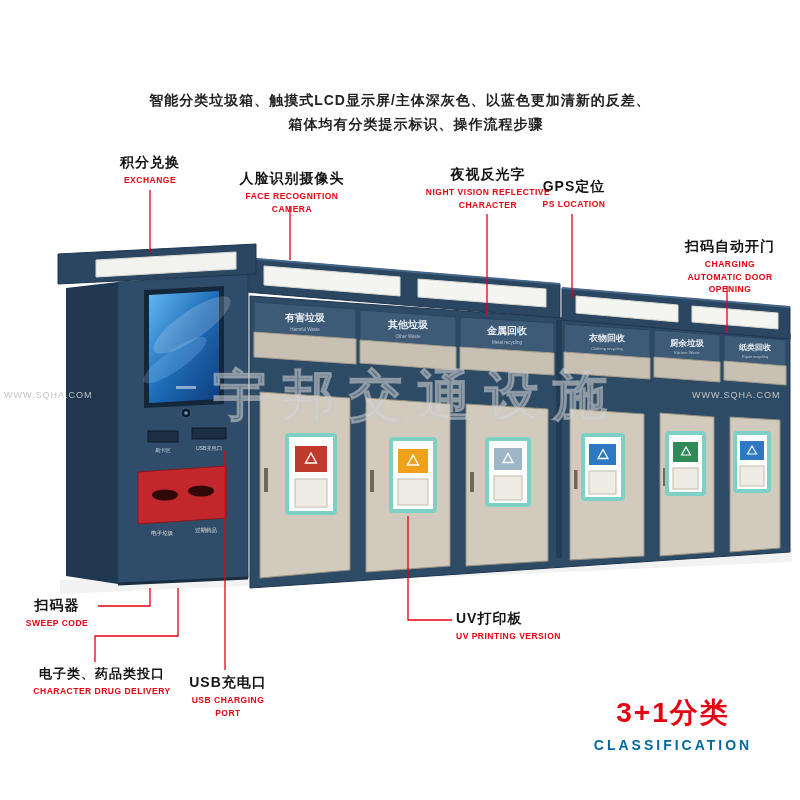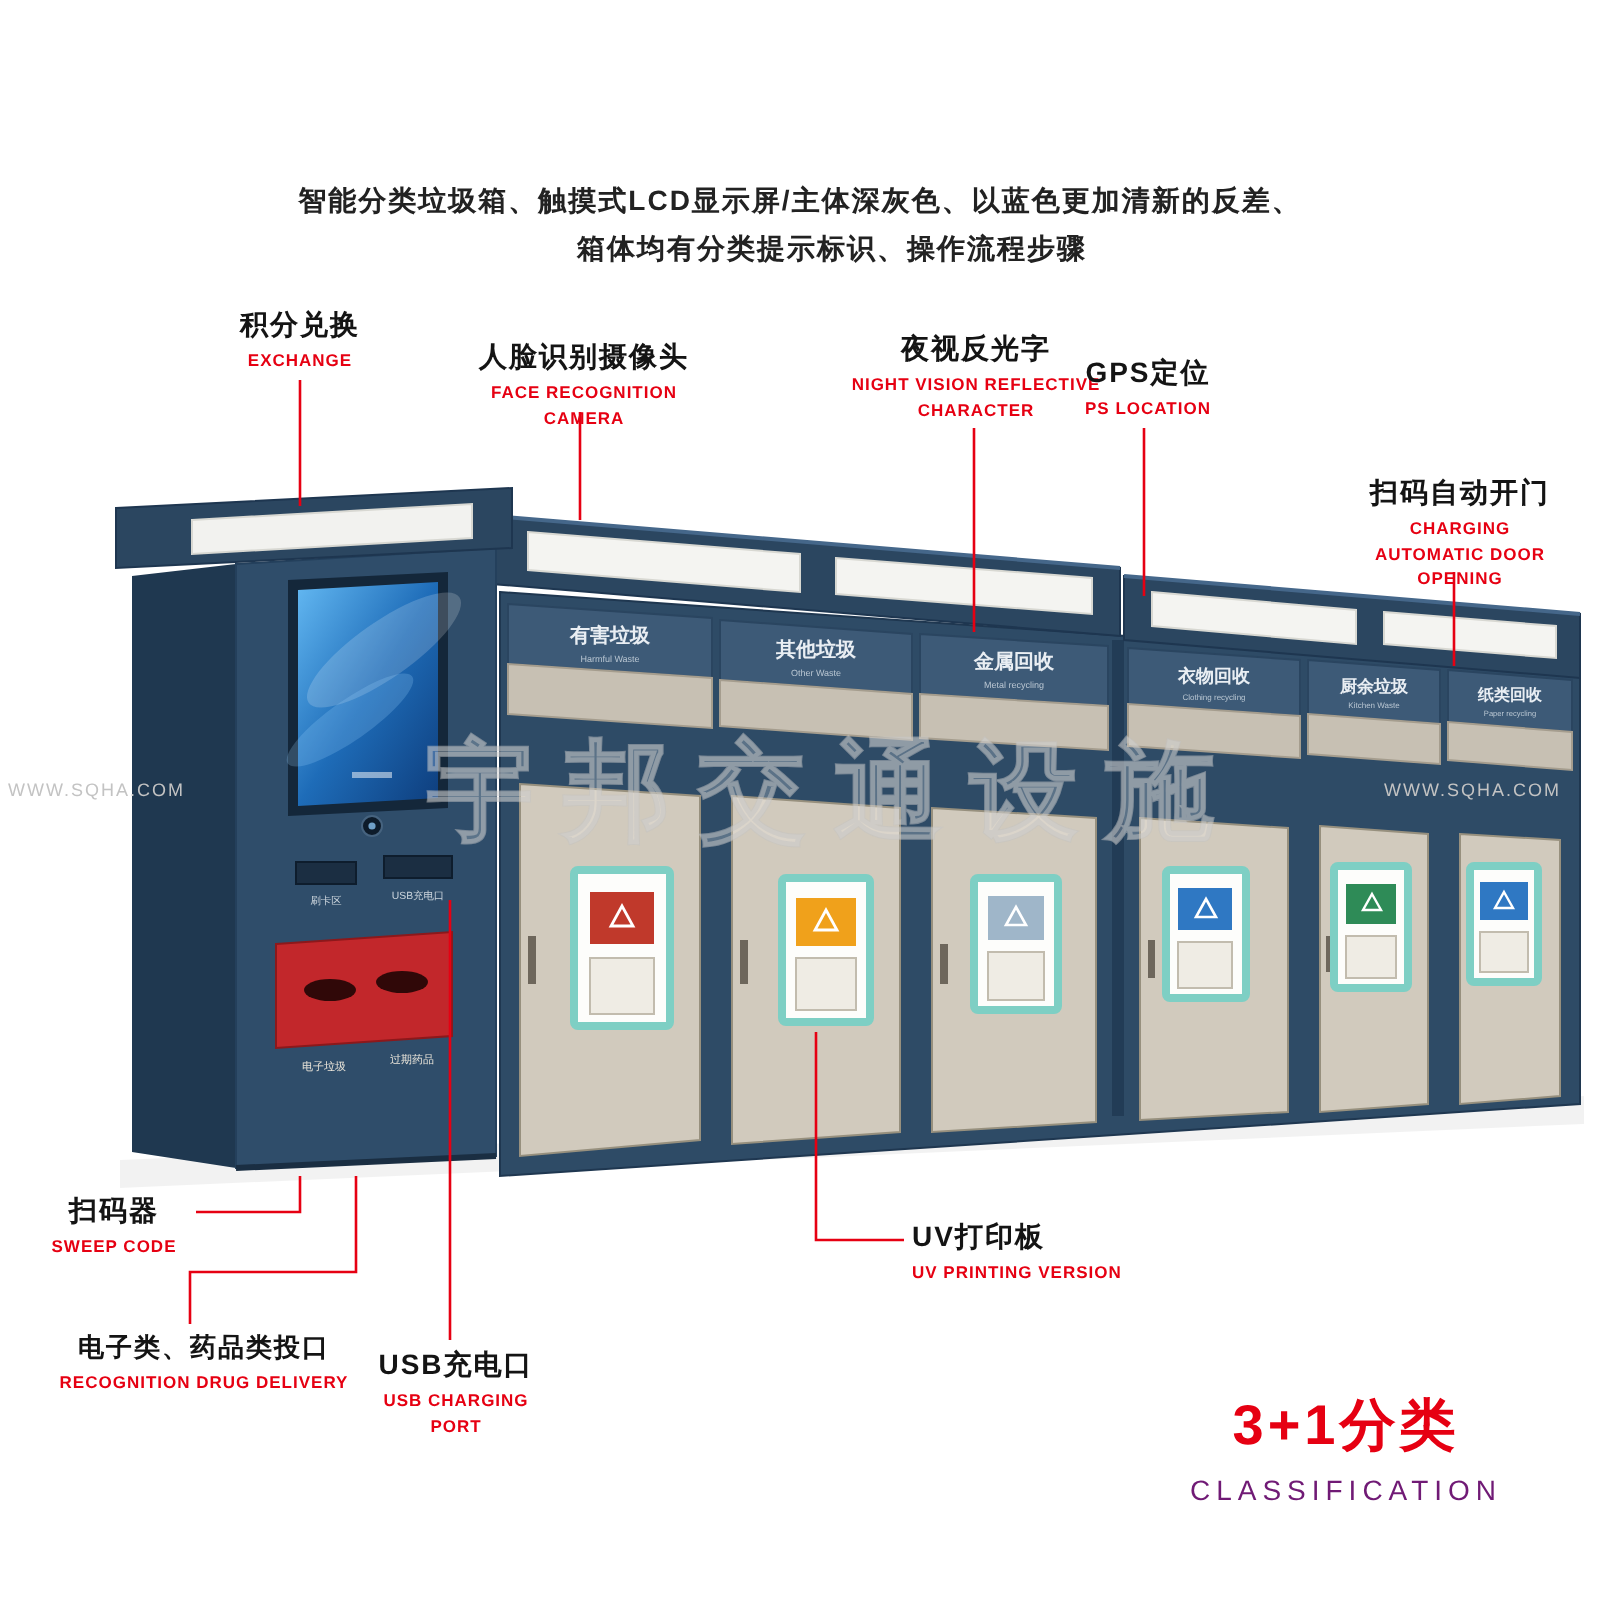--- a/index.html
+++ b/index.html
@@ -9,21 +9,21 @@
   .desc{position:absolute;left:0;width:800px;text-align:center;font-size:14px;font-weight:bold;color:#222;letter-spacing:1px;z-index:3;}
   .desc.line1{top:92px;}
   .desc.line2{top:116px;padding-left:16px;}
   .callout{position:absolute;text-align:center;z-index:3;}
   .callout .zh{font-size:14px;font-weight:bold;color:#141414;letter-spacing:1px;line-height:1.2;}
   .callout .en{font-size:8.5px;font-weight:bold;color:#e60012;letter-spacing:0.5px;margin-top:3px;line-height:1.5;}
   .callout.small-zh .zh{font-size:13px;}
   .callout.left-align{text-align:left;}
   .classification{position:absolute;left:578px;top:694px;width:190px;text-align:center;z-index:3;}
   .classification .zh{font-size:28px;font-weight:bold;color:#e60012;letter-spacing:2px;}
-  .classification .en{font-size:14px;font-weight:normal;color:#701a75;letter-spacing:3px;margin-top:5px;}
+  .classification .en{font-size:14px;font-weight:bold;color:#0369a1;letter-spacing:3px;margin-top:5px;}
   .watermark-side{position:absolute;top:390px;font-size:9px;color:#c3c3c3;letter-spacing:1px;z-index:2;}
   .watermark-side.left{left:4px;}
   .watermark-side.right{left:692px;}
   .watermark-center{position:absolute;left:17px;top:360px;width:800px;text-align:center;font-size:54px;font-weight:bold;letter-spacing:14px;color:rgba(255,255,255,0.22);-webkit-text-stroke:1px rgba(195,195,195,0.5);z-index:2;pointer-events:none;}
   .svg-zh{font-weight:bold;}
 </style>
 </head>
 <body>
 
 <div class="canvas">
@@ -213,21 +213,21 @@
     <div class="en">CHARGING AUTOMATIC DOOR OPENING</div>
   </div>
 
   <div class="callout" style="left:18px;top:597px;width:78px;">
     <div class="zh">扫码器</div>
     <div class="en">SWEEP CODE</div>
   </div>
 
   <div class="callout small-zh" style="left:28px;top:666px;width:148px;">
     <div class="zh">电子类、药品类投口</div>
-    <div class="en">RECOGNITION DRUG DELIVERY</div>
+    <div class="en">CHARACTER DRUG DELIVERY</div>
   </div>
 
   <div class="callout" style="left:178px;top:674px;width:100px;">
     <div class="zh">USB充电口</div>
     <div class="en">USB CHARGING PORT</div>
   </div>
 
   <div class="callout left-align" style="left:456px;top:610px;width:110px;">
     <div class="zh">UV打印板</div>
     <div class="en">UV PRINTING VERSION</div>

